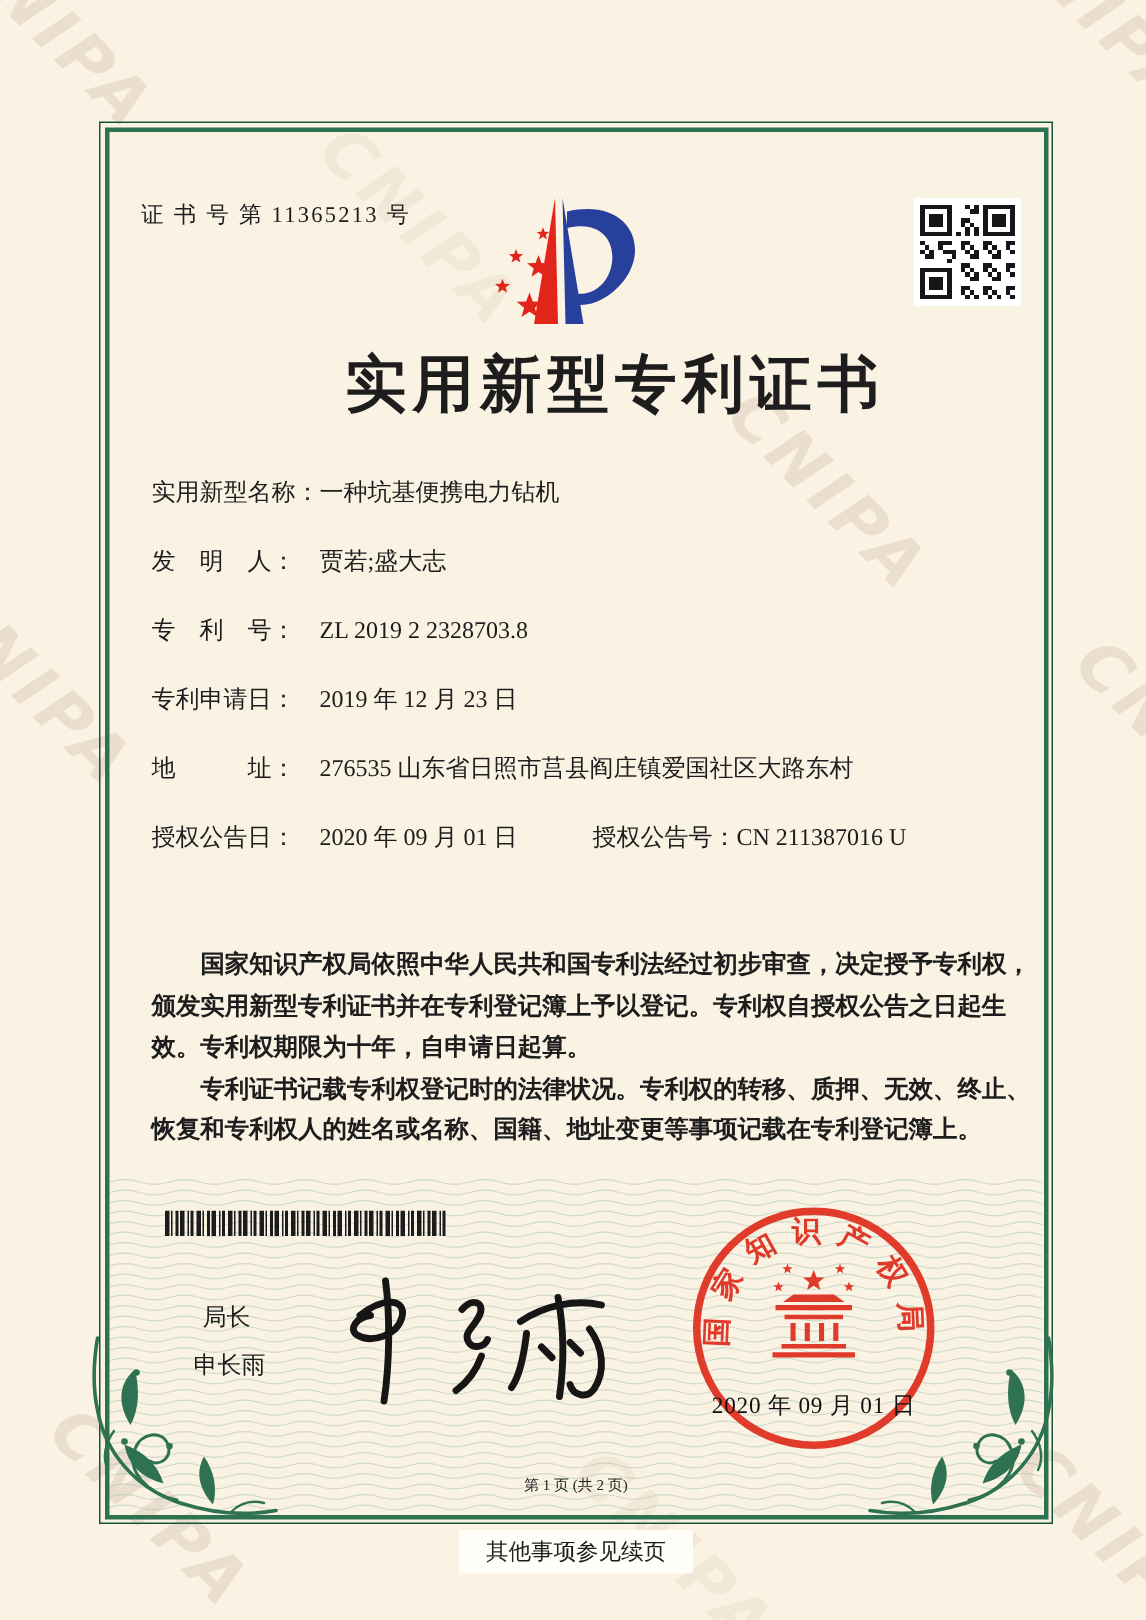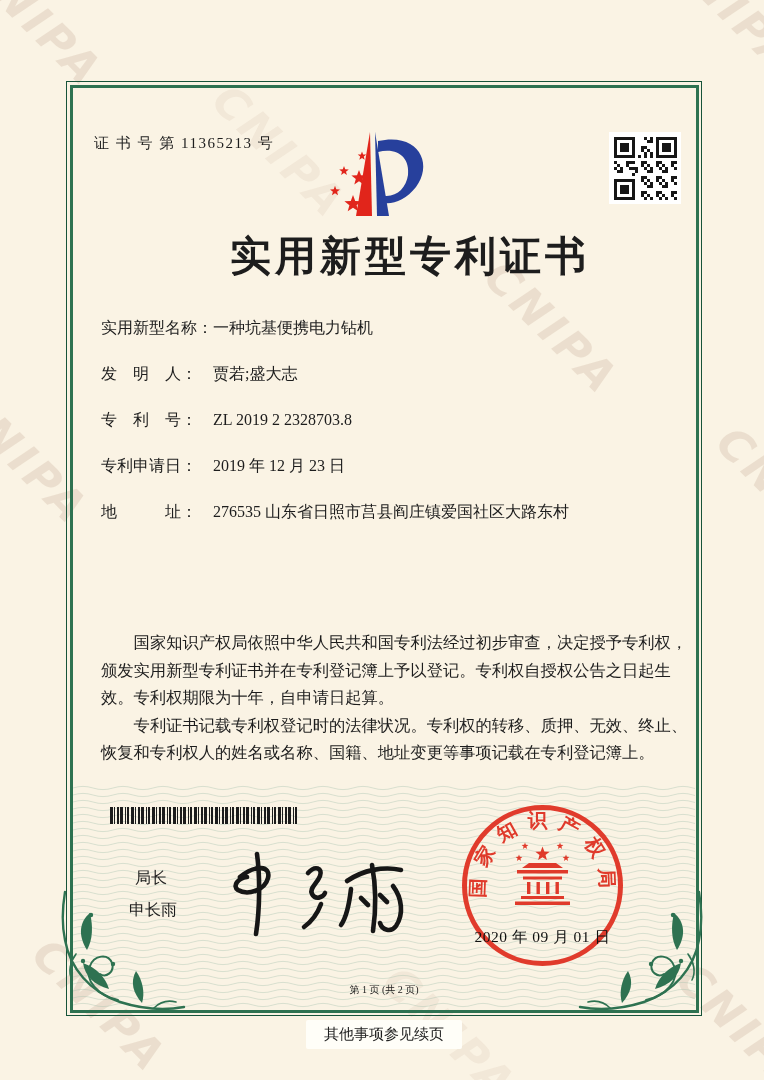--- a/index.html
+++ b/index.html
@@ -28,21 +28,21 @@
     border:1.5px solid var(--green-dark); z-index:1;}
   .frame-inner{position:absolute; inset:2.5px; border:3.5px solid var(--green);}
   
   .cert-no{left:94px; top:134px; font-size:15px; letter-spacing:1.5px; z-index:2;font-family:Liberation Serif, serif;}
   .title{left:66px; top:229px; width:688px; text-align:center; font-size:41px;
     font-weight:bold; letter-spacing:4px; z-index:2;}
   .fields{left:101px; top:318px; width:592px; z-index:2; font-size:16px;}
   .frow{height:46px; white-space:nowrap;}
   .flabel{display:inline-block; min-width:112px;}
   .pair1{display:inline-block; width:290px;}
-  .paras{left:101px; top:629px; width:592px; font-size:16.3px; line-height:27.5px; z-index:2;}
+  .paras{left:101px; top:629px; width:592px; font-size:16.3px; line-height:27.5px; z-index:2;font-weight:bold;}
   .paras p{text-indent:2em; margin:0;}
   .director-title{left:110px; top:868px; font-size:16px; z-index:2;margin-left:25px;}
   .director-name{left:110px; top:900px; font-size:16px; z-index:2;margin-left:19px;}
   .sig{left:212px; top:846px; z-index:2;}
   .seal{left:459px; top:802px; z-index:3;}
   .seal-date{left:459px; top:927px; width:167px; text-align:center; font-size:15.5px;
     letter-spacing:.5px; z-index:4; color:#101010;}
   .page-info{left:66px; top:983px; width:636px; text-align:center; font-size:10px; z-index:2;}
   .cont-note{left:66px; top:1020px; width:636px; text-align:center; z-index:2;}
   .cont-note span{display:inline-block; background:#fffef8; padding:5px 18px;
@@ -354,20 +354,24 @@
     </div>
     <div class="frow">
       <span class="flabel">专　利　号：</span><span>ZL 2019 2 2328703.8</span>
     </div>
     <div class="frow">
       <span class="flabel">专利申请日：</span><span>2019 年 12 月 23 日</span>
     </div>
     <div class="frow">
       <span class="flabel">地　　　址：</span><span>276535 山东省日照市莒县阎庄镇爱国社区大路东村</span>
     </div>
+    <div class="frow">
+      <span class="pair1"><span class="flabel">授权公告日：</span><span>2020 年 09 月 01 日</span></span>
+      <span><span>授权公告号：</span><span>CN 211387016 U</span></span>
+    </div>
   </div>
 
   <div class="abs paras">
     <p>国家知识产权局依照中华人民共和国专利法经过初步审查，决定授予专利权，颁发实用新型专利证书并在专利登记簿上予以登记。专利权自授权公告之日起生效。专利权期限为十年，自申请日起算。</p>
     <p>专利证书记载专利权登记时的法律状况。专利权的转移、质押、无效、终止、恢复和专利权人的姓名或名称、国籍、地址变更等事项记载在专利登记簿上。</p>
   </div>
 
   <svg class="abs barcode" width="192" height="17">
     <g id="barcode-bars" fill="#1c1c1c">
         <rect x="0" y="0" width="3" height="17"></rect>

